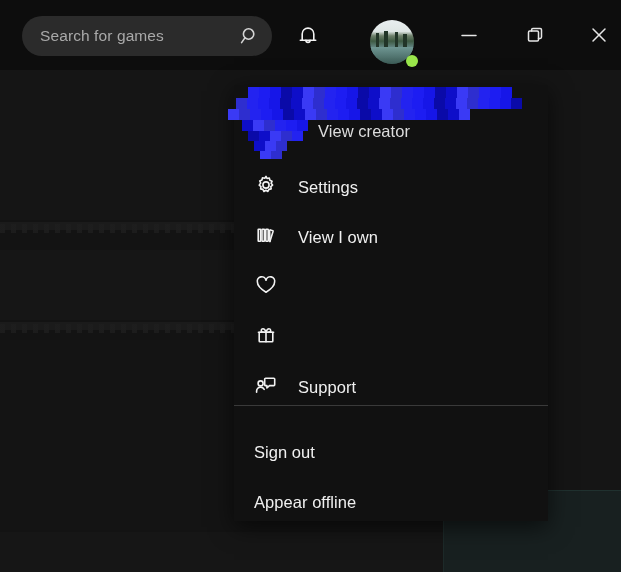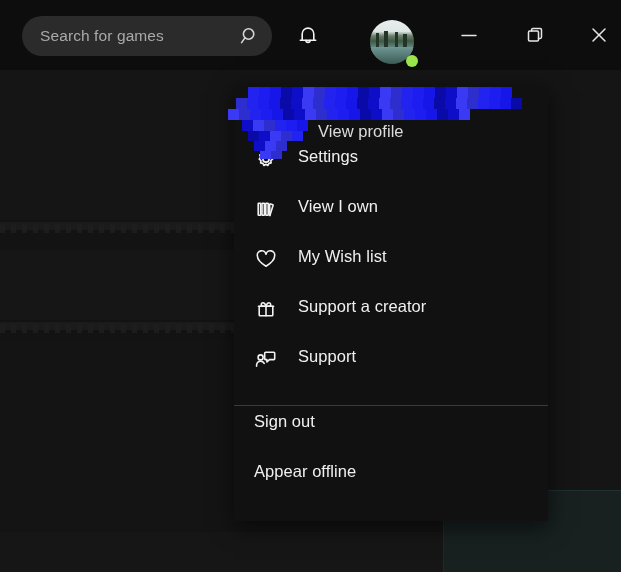--- a/index.html
+++ b/index.html
@@ -190,21 +190,21 @@
     width: 314px;
     height: 436px;
     background: #111111;
     z-index: 10;
     box-shadow: 0 6px 22px rgba(0,0,0,.6);
   }
 
   .menu-item {
     position: relative;
     display: flex;
-    align-items: flex-start;
+    align-items: flex-end;
     height: 50px;
     padding-left: 20px;
     cursor: pointer;
     color: #eaeaea;
   }
 
   .menu-item .mi-icon {
     width: 24px;
     height: 24px;
     flex: 0 0 24px;
@@ -418,21 +418,21 @@
         <i style="left: 53px; top: 46px; width: 11px; height: 10px; background: rgb(46, 46, 207);"></i>
         <i style="left: 64px; top: 46px; width: 11px; height: 10px; background: rgb(35, 35, 240);"></i>
         <i style="left: 26px; top: 56px; width: 11px; height: 10px; background: rgb(14, 14, 201);"></i>
         <i style="left: 37px; top: 56px; width: 11px; height: 10px; background: rgb(58, 58, 245);"></i>
         <i style="left: 48px; top: 56px; width: 11px; height: 10px; background: rgb(46, 46, 207);"></i>
         <i style="left: 32px; top: 66px; width: 11px; height: 8px; background: rgb(58, 58, 245);"></i>
         <i style="left: 43px; top: 66px; width: 11px; height: 8px; background: rgb(46, 46, 207);"></i>
       </div>
 
     <div class="menu-item view-profile">
-      <span class="mi-label">View profile</span>
+      <span class="mi-label">View creator</span>
     </div>
 
     <div class="menu-item">
       <span class="mi-icon">
         <svg width="22" height="22" viewBox="0 0 22 22">
           <circle class="st" cx="11" cy="11" r="3.1"></circle>
           <path class="st" d="M11 2.4l1 2.1 2.3-.5.6 2.3 2.2.9-1 2.1 1.5 1.8-1.8 1.5.4 2.3-2.3.5-1 2.1-2-1.2-2 1.2-1-2.1-2.3-.5.4-2.3-1.8-1.5L5.7 9l-1-2.1 2.2-.9.6-2.3 2.3.5z"></path>
         </svg>
       </span>
       <span class="mi-label">Settings</span>
@@ -450,34 +450,32 @@
       </span>
       <span class="mi-label">View I own</span>
     </div>
 
     <div class="menu-item">
       <span class="mi-icon">
         <svg width="24" height="22" viewBox="0 0 24 22">
           <path class="st" d="M12 18.3S3.4 13.1 3.4 8.1A4.3 4.3 0 0 1 12 6.3a4.3 4.3 0 0 1 8.6 1.8c0 5-8.6 10.2-8.6 10.2z"></path>
         </svg>
       </span>
-      <span class="mi-label">My Wish list</span>
     </div>
 
     <div class="menu-item">
       <span class="mi-icon">
         <svg width="22" height="22" viewBox="0 0 22 22">
           <rect class="st" x="4.2" y="8.2" width="13.6" height="9.6" rx=".8"></rect>
           <line class="st" x1="3.4" y1="8.2" x2="18.6" y2="8.2"></line>
           <line class="st" x1="11" y1="8.2" x2="11" y2="17.8"></line>
           <path class="st" d="M11 8.2c-.6-2 -1.7-3.4 -3-3.4a1.7 1.7 0 0 0 0 3.4"></path>
           <path class="st" d="M11 8.2c.6-2 1.7-3.4 3-3.4a1.7 1.7 0 0 1 0 3.4"></path>
         </svg>
       </span>
-      <span class="mi-label">Support a creator</span>
     </div>
 
     <div class="menu-item">
       <span class="mi-icon">
         <svg width="24" height="22" viewBox="0 0 24 22">
           <circle class="st" cx="6.6" cy="9.4" r="2.5"></circle>
           <path class="st" d="M2.6 18.2v-1.1a4 4 0 0 1 4-4 4 4 0 0 1 3.6 2.2"></path>
           <path class="st" d="M11.6 4.2h8.2a.9.9 0 0 1 .9.9v5.6a.9.9 0 0 1-.9.9h-4.3l-2.6 2.4V11.6h-1.3a.9.9 0 0 1-.9-.9V5.1a.9.9 0 0 1 .9-.9z"></path>
         </svg>
       </span>

